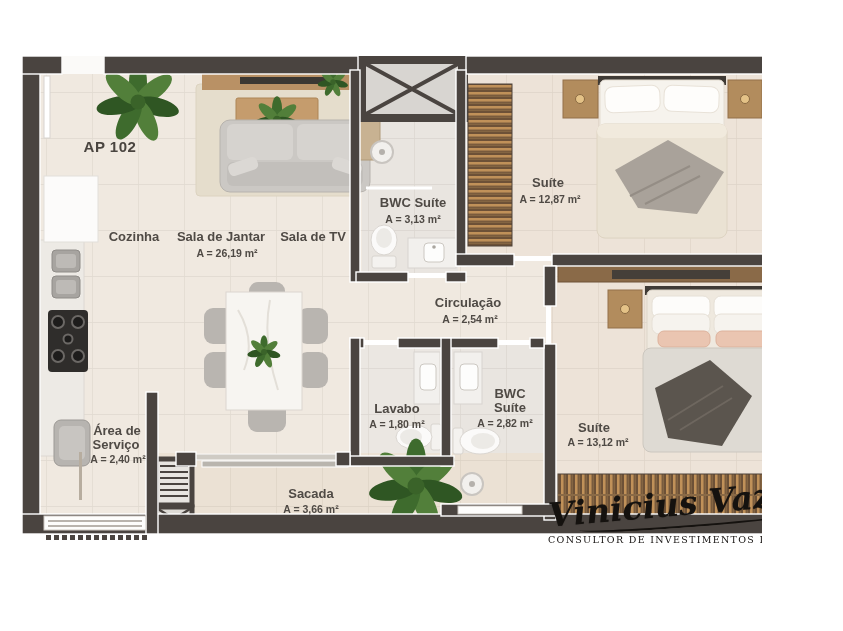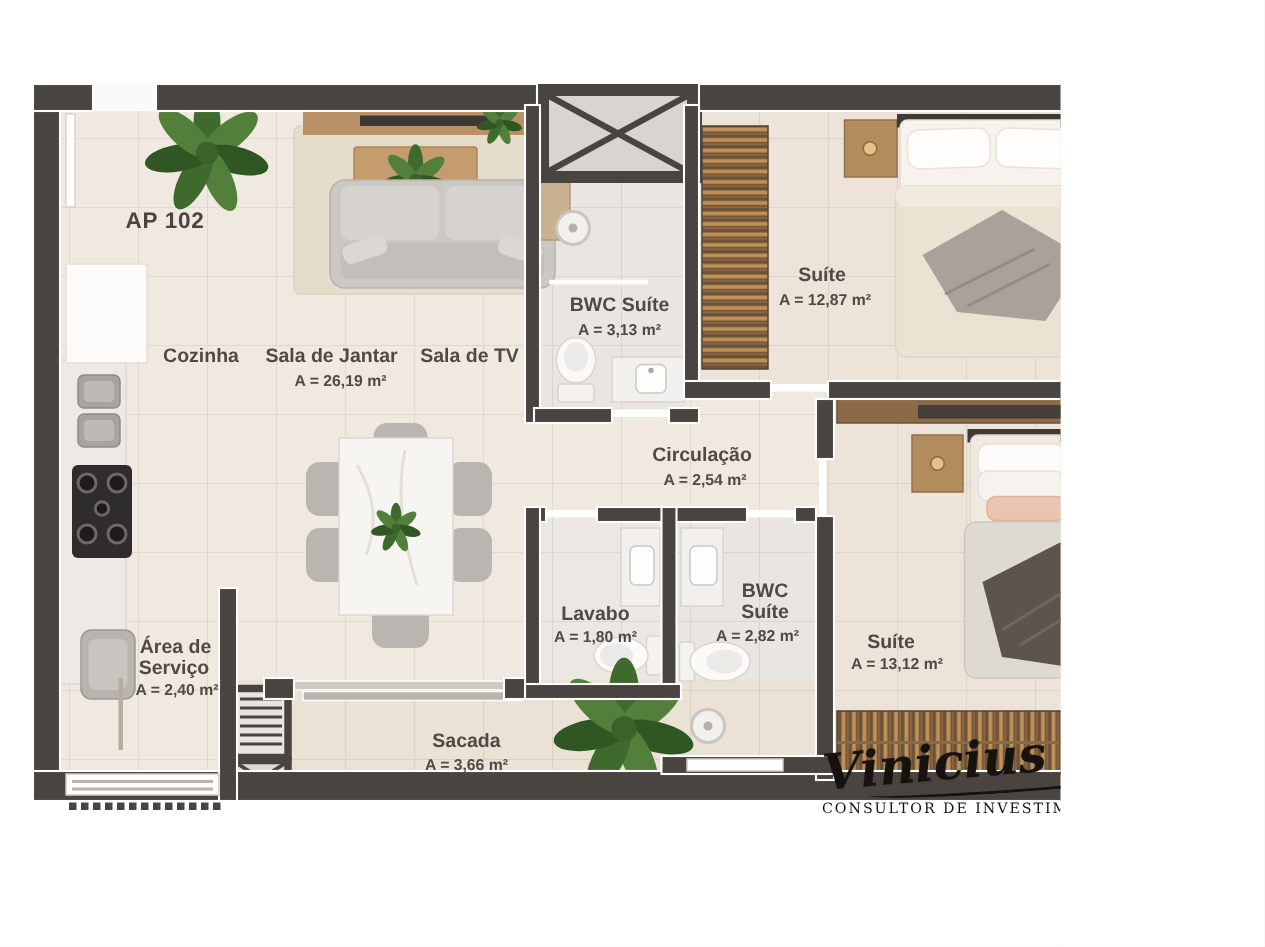--- a/index.html
+++ b/index.html
@@ -1,16 +1,16 @@
 <!DOCTYPE html>
 <html><head>
 <meta charset="utf-8">
 <style>
   html,body{margin:0;padding:0;background:#ffffff;}
-  .stage{position:relative;width:707px;height:631px;background:#ffffff;overflow:hidden;
+  .stage{position:relative;width:762px;height:631px;background:#ffffff;overflow:hidden;
          font-family:"Liberation Sans", sans-serif;}
   .stage svg{position:absolute;left:0;top:0;}
   .room-name{font-family:"Liberation Sans",sans-serif;font-weight:bold;font-size:13px;fill:#4f4a45;}
   .room-area{font-family:"Liberation Sans",sans-serif;font-weight:bold;font-size:10.5px;fill:#4f4a45;}
   .unit-label{font-family:"Liberation Sans",sans-serif;font-weight:bold;font-size:15px;fill:#4a4540;letter-spacing:.5px;}
   .branding{position:absolute;left:548px;top:486px;width:292px;text-align:center;z-index:5;}
   .signature{font-family:"DejaVu Serif",serif;font-style:italic;font-weight:bold;
              font-size:33px;line-height:1;color:#15120f;transform:rotate(-5deg);
              white-space:nowrap;text-shadow:0 0 1px rgba(0,0,0,.35);}
   .sig-underline{width:230px;height:10px;margin:-4px auto 0 auto;

